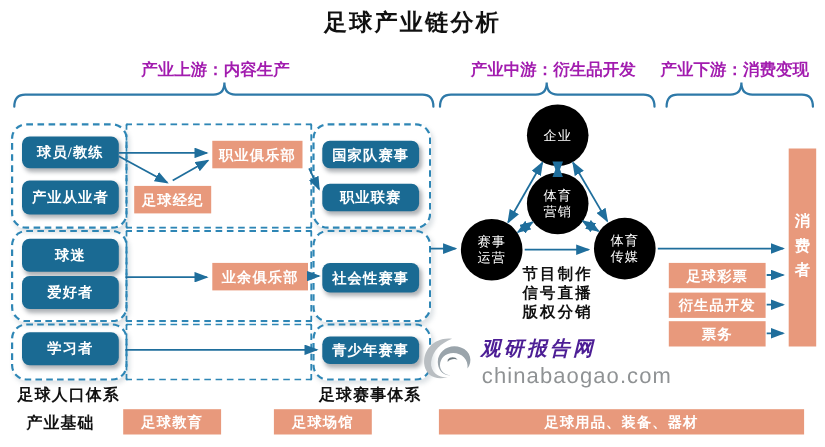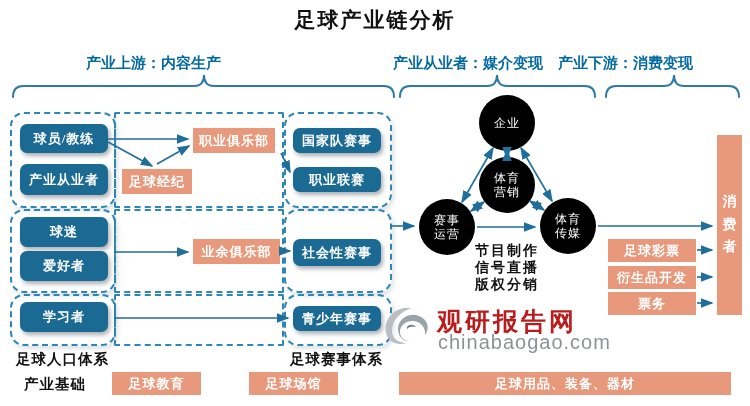--- a/index.html
+++ b/index.html
@@ -1,47 +1,47 @@
 <!DOCTYPE html>
 <html><head>
 <meta charset="utf-8">
 <style>
   html,body{margin:0;padding:0;}
   body{font-family:"Liberation Serif","DejaVu Serif",serif;}
   #stage{position:relative;width:750px;height:406px;background:#ffffff;overflow:hidden;}
   .abs{position:absolute;}
   .title{width:750px;top:6px;left:0;text-align:center;font-size:21px;font-weight:700;color:#111;letter-spacing:2px;}
-  .section-label{top:54px;width:220px;font-size:15px;font-weight:700;color:#0369a1;}
+  .section-label{top:54px;width:220px;text-align:center;font-size:15px;font-weight:700;color:#a21caf;}
   .dash-round{border:2px dashed #2e86b5;border-radius:14px;box-shadow:2px 3px 4px rgba(110,130,145,.22);background:transparent;}
   .dash-rect{border:2px dashed #2e86b5;border-radius:2px;}
   .box-blue{background:#1a6a93;color:#fff;border-radius:7px;box-shadow:2px 3px 4px rgba(40,50,60,.38);
             display:flex;align-items:center;justify-content:center;font-size:13px;font-weight:700;letter-spacing:1px;}
   .box-orange{background:#e8997c;color:#fff;display:flex;align-items:center;justify-content:center;
               font-size:13px;font-weight:700;letter-spacing:1px;}
   .circle{background:#000000;border-radius:50%;color:#fff;font-weight:400;font-size:12px;
           display:flex;align-items:center;justify-content:center;text-align:center;
           line-height:1.2;white-space:pre-line;letter-spacing:1px;}
   .note{font-size:14px;font-weight:700;color:#111;white-space:pre-line;line-height:17px;text-align:center;letter-spacing:2px;}
   .black-label{font-size:14.5px;font-weight:700;color:#111;letter-spacing:1px;}
   .consumer-bar{background:#e8997c;color:#fff;font-size:14px;font-weight:700;
                 display:flex;align-items:center;justify-content:center;text-align:center;
                 white-space:pre-line;line-height:1.6;}
-  .wm-name{font-size:25px;font-weight:700;color:#b91c1c;letter-spacing:3px;font-family:"Liberation Sans","DejaVu Sans",sans-serif;}
+  .wm-name{font-size:18px;font-weight:700;color:#4c1d95;letter-spacing:3px;font-family:"Liberation Sans","DejaVu Sans",sans-serif;font-style:italic;}
   .wm-url{font-size:20px;color:#8f9294;letter-spacing:1px;font-family:"Liberation Sans","DejaVu Sans",sans-serif;}
   svg.overlay{position:absolute;left:0;top:0;pointer-events:none;}
 </style>
 </head>
 <body>
 
 <div id="stage">
 
   <div class="abs title">足球产业链分析</div>
 
   <div class="abs section-label" style="left:86px;">产业上游：内容生产</div>
-  <div class="abs section-label" style="left:393px;">产业从业者：媒介变现</div>
+  <div class="abs section-label" style="left:393px;">产业中游：衍生品开发</div>
   <div class="abs section-label" style="left:558px;">产业下游：消费变现</div>
 
   <div class="abs dash-round" style="left:10px;top:112px;width:102px;height:92px;"></div>
   <div class="abs dash-round" style="left:10px;top:209px;width:102px;height:80px;"></div>
   <div class="abs dash-round" style="left:10px;top:294px;width:102px;height:48px;"></div>
 
   <div class="abs dash-rect" style="left:114px;top:112px;width:166px;height:92px;"></div>
   <div class="abs dash-rect" style="left:114px;top:209px;width:166px;height:80px;"></div>
   <div class="abs dash-rect" style="left:114px;top:294px;width:166px;height:48px;"></div>
 

